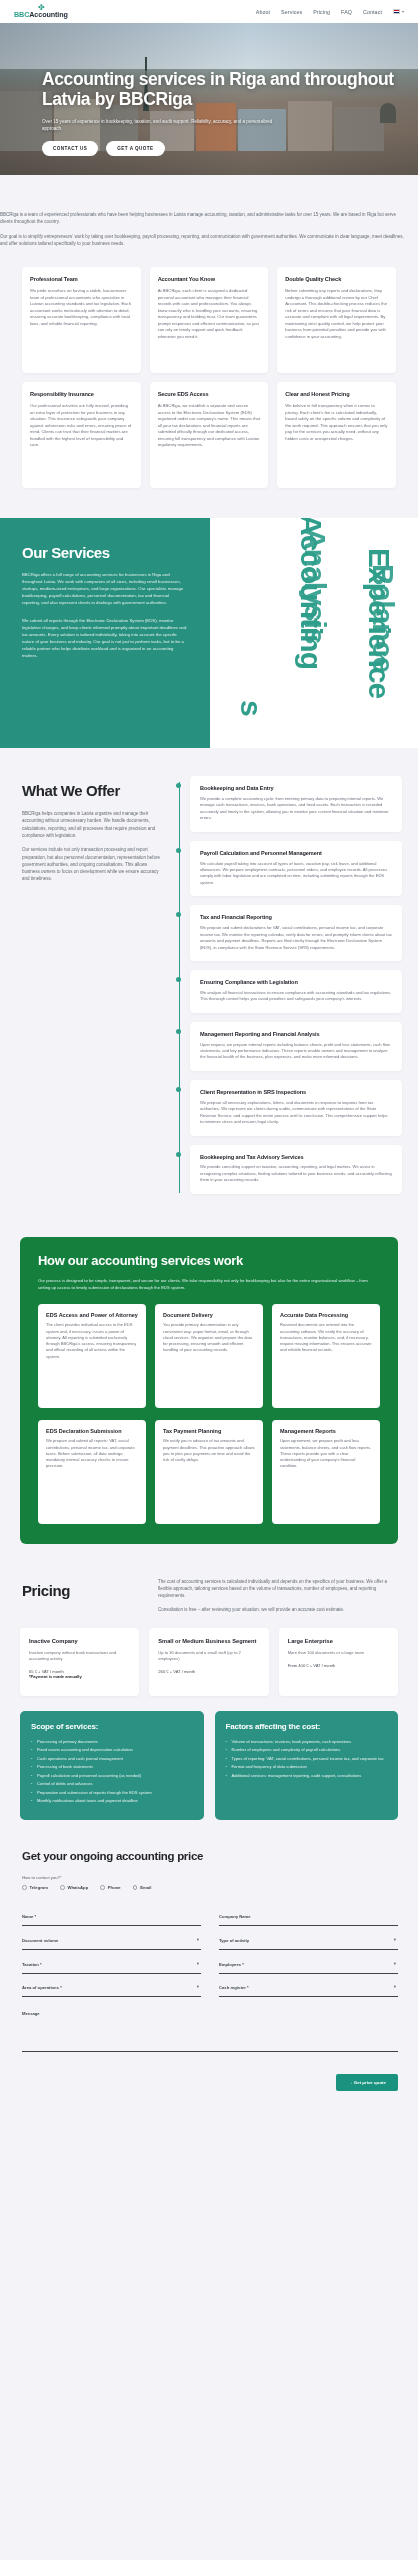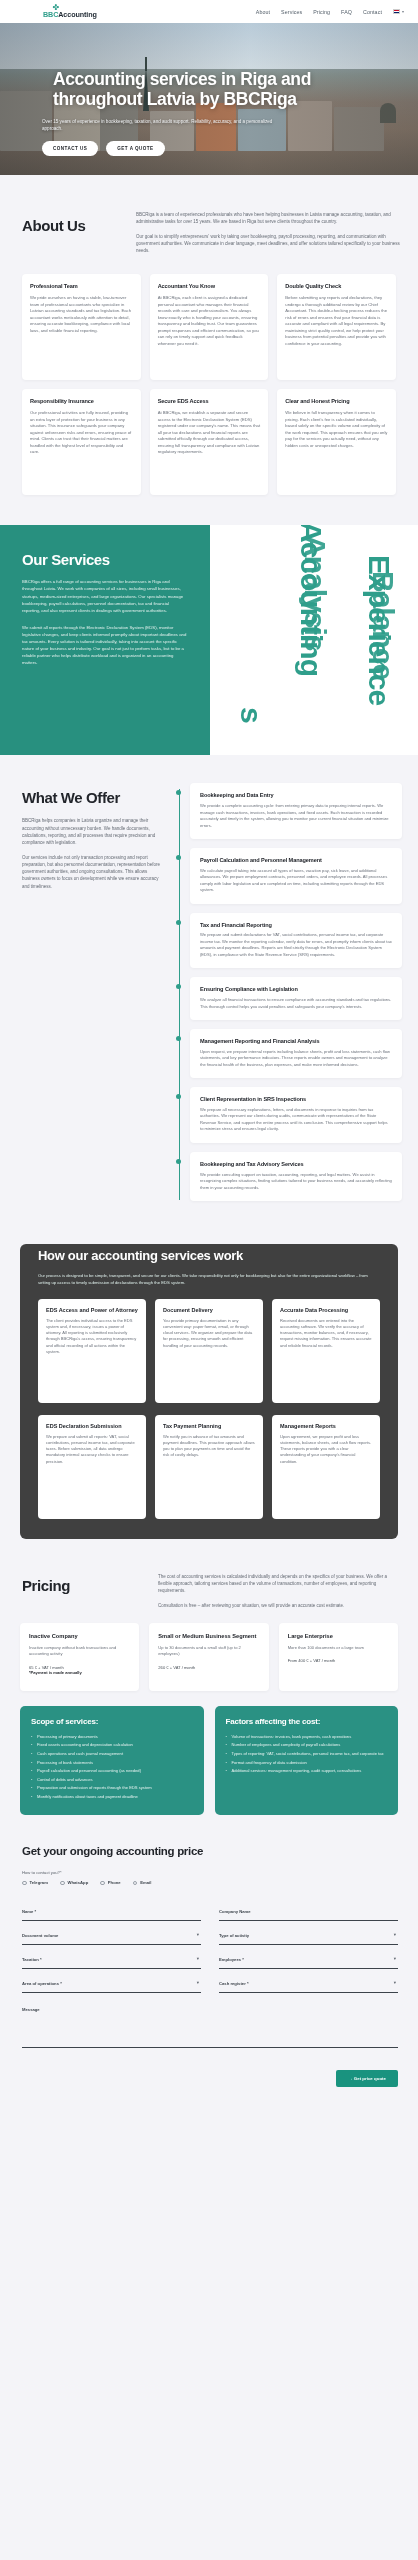--- a/index.html
+++ b/index.html
@@ -16,21 +16,21 @@
     height: 23px;
     background: #ffffff;
     display: flex;
     align-items: center;
     justify-content: space-between;
     padding: 0 14px;
   }
   .logo { display: flex; flex-direction: column; align-items: center; line-height: 1; }
   .logo-mark { font-size: 8px; color: #2f9e8b; line-height: 6px; letter-spacing: -1px;}
   .logo-text { font-size: 7.2px; font-weight: 700; letter-spacing: -.1px; }
-  .logo-text .b1 { color: #2f9e8b; margin-left: 29px; }
+  .logo-text .b1 { color: #2f9e8b; }
   .logo-text .b2 { color: #1f2933; }
   .nav { display: flex; align-items: center; gap: 11px; }
   .nav a {
     font-size: 5.3px; color: #55606b; text-decoration: none; letter-spacing: .1px;
   }
   .lang { display: flex; align-items: center; gap: 2px; }
   .flag {
     width: 7px; height: 5px; background: linear-gradient(#c8102e 0 33%, #ffffff 33% 66%, #012169 66%);
     display: inline-block; border: .3px solid #ccc;
   }
@@ -63,21 +63,20 @@
   }
   .hero-overlay {
     position:absolute; inset:0;
     background: linear-gradient(90deg, rgba(20,25,30,.30), rgba(20,25,30,.06) 60%, rgba(20,25,30,.18));
   }
   .hero-inner { position:absolute; left:42px; right:20px; top:46px; }
   .hero h1 {
     font-size: 17.5px; line-height: 1.16; font-weight: 800;
     color: #ffffff; letter-spacing: -.4px;
     text-shadow: 0 1px 5px rgba(0,0,0,.35);
-    margin-left: 11px;
   }
   .hero p {
     margin-top: 8px; font-size: 4.6px; line-height: 1.55; color: #f0f2f4; max-width: 250px;
     text-shadow: 0 1px 3px rgba(0,0,0,.45);
   }
   .hero-btns { margin-top: 9px; display: flex; gap: 8px; }
   .btn-white {
     background:#fff; color:#23262b; font-size:4.6px; font-weight:700;
     letter-spacing:.45px; padding: 5px 11px; border-radius: 11px; border:none;
     text-transform: uppercase; cursor:pointer;
@@ -138,21 +137,21 @@
   .tcard {
     background:#fff; border-radius:4px; padding: 9px 10px 10px 10px;
     box-shadow: 0 1px 3px rgba(30,35,45,.05);
   }
   .tcard h3 { font-size: 5.6px; font-weight:800; color:#22252b; margin-bottom: 4px; line-height:1.22; letter-spacing:-.1px;}
   .tcard p { font-size: 4.1px; line-height: 1.58; color:#6a707a; }
 
   
   .how-outer { padding: 34px 20px 0 20px; }
   .how {
-    background:#404040; border-radius: 6px; padding: 4px 18px 20px 18px; color:#fff;
+    background:#15803d; border-radius: 6px; padding: 16px 18px 20px 18px; color:#fff;
   }
   .how h2 { font-size: 13px; font-weight:800; color:#fff; letter-spacing:-.3px; }
   .how > p.intro { font-size: 4.2px; line-height:1.65; color:#dff0ec; margin-top: 10px; }
   .how-grid { display:grid; grid-template-columns: repeat(3,1fr); gap: 9px; margin-top: 12px; }
   .hcard { background:#fff; border-radius:4px; padding: 8px 8px 9px 8px; height: 104px; overflow:hidden;}
   .hcard h3 { font-size:5.5px; font-weight:800; color:#22252b; line-height:1.25; margin-bottom:4px;}
   .hcard p { font-size:4.05px; line-height:1.55; color:#6a707a; }
 
   
   .pricing { margin-top: 34px; display:flex; gap: 16px; padding: 0 18px 0 22px;}
@@ -237,23 +236,20 @@
     <h1>Accounting services in Riga and throughout Latvia by BBCRiga</h1>
     <p>Over 15 years of experience in bookkeeping, taxation, and audit support. Reliability, accuracy, and a personalized approach.</p>
     <div class="hero-btns">
       <button class="btn-white">CONTACT US</button>
       <button class="btn-white">GET A QUOTE</button>
     </div>
   </div>
 </div>
 
 <div class="about">
-  <div class="about-left">
-    <h2 class="sec-title">About Us</h2>
-  </div>
   <div class="about-right lead">
     <p>BBCRiga is a team of experienced professionals who have been helping businesses in Latvia manage accounting, taxation, and administrative tasks for over 15 years. We are based in Riga but serve clients throughout the country.</p>
     <p>Our goal is to simplify entrepreneurs' work by taking over bookkeeping, payroll processing, reporting, and communication with government authorities. We communicate in clear language, meet deadlines, and offer solutions tailored specifically to your business needs.</p>
   </div>
 </div>
 
 <div class="card-grid">
   <div class="wcard">
     <h3>Professional Team</h3>
     <p>We pride ourselves on having a stable, low-turnover team of professional accountants who specialize in Latvian accounting standards and tax legislation. Each accountant works meticulously with attention to detail, ensuring accurate bookkeeping, compliance with local laws, and reliable financial reporting.</p>

